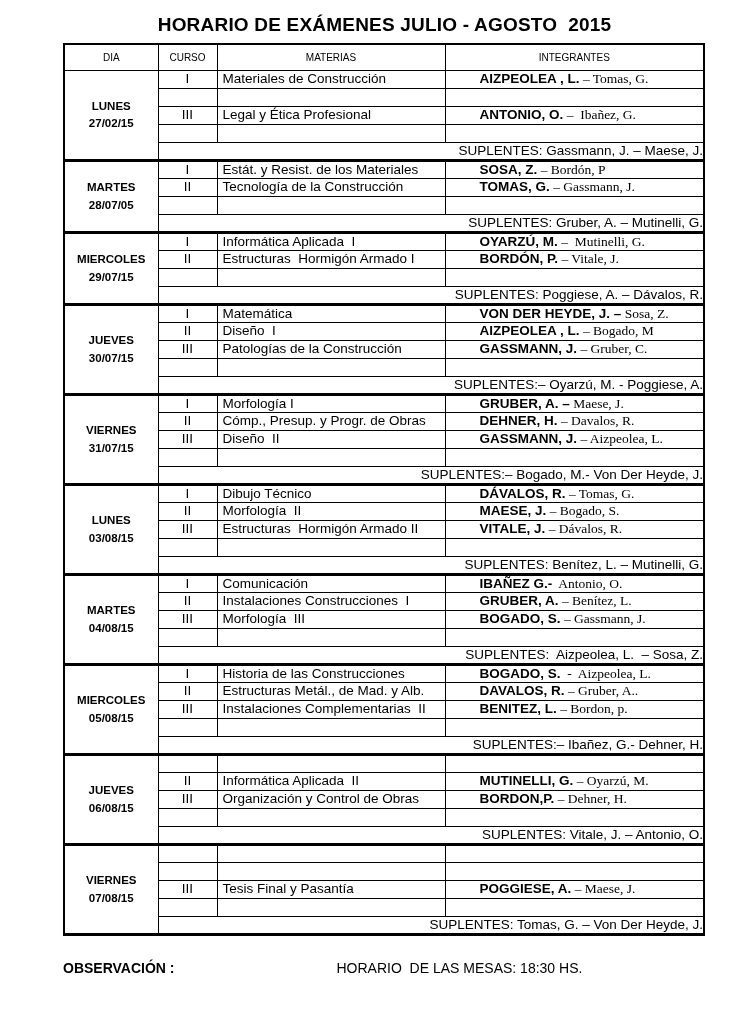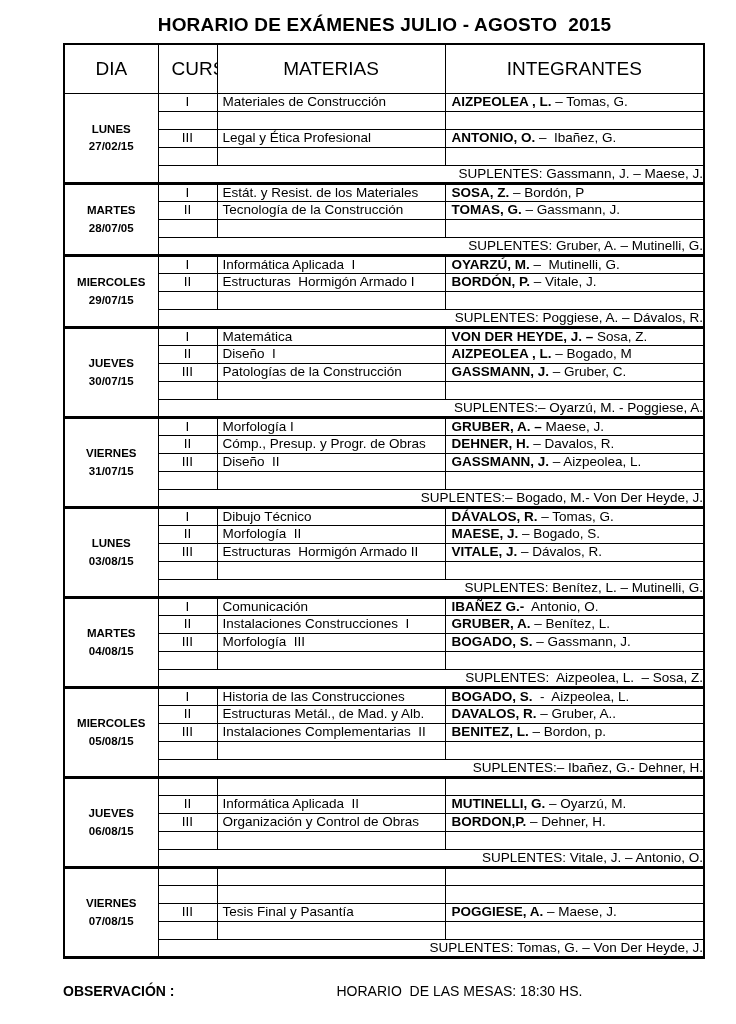--- a/index.html
+++ b/index.html
@@ -27,36 +27,36 @@
     width: 640px;
     border: 2px solid #000;
     border-bottom: 3px solid #000;
   }
   col.c-dia { width: 94px; }
   col.c-curso { width: 59px; }
   col.c-materia { width: 228px; }
   col.c-integ { width: 259px; }
   th, td { border: 1.5px solid #000; overflow: hidden; }
   thead th {
-    height: 17px; font-weight: normal; font-size: 19px;
-    padding: 13px; vertical-align: middle;
+    height: 17px; font-weight: normal; font-size: 10px;
+    padding: 4px; vertical-align: middle;
   }
   tbody { border-top: 3px solid #000; }
   tbody:first-of-type { border-top: 1.5px solid #000; }
   tbody tr { height: 18px; }
   td { font-size: 13.5px; vertical-align: middle; line-height: 1.05; padding: 0; }
   td.day-cell {
     text-align: center; font-weight: bold; font-size: 11.5px;
     line-height: 1.5; vertical-align: middle;
   }
   td.curso { text-align: center; }
   td.materia { padding-left: 5px; white-space: pre; }
   td.integrantes { padding-left: 6px; white-space: pre; }
-  .int-bold { font-weight: bold; white-space: pre; }
-  .int-rest { white-space: pre; }
+  .int-bold { font-weight: bold; white-space: pre; margin-left: 28px; }
+  .int-rest { white-space: pre; font-family: Liberation Serif, serif; }
   td.suplentes { text-align: right; white-space: pre; font-size: 13.5px; }
   .footer {
     display: flex; align-items: center;
     margin: 24px 0 0 0; font-size: 14px;
   }
   .obs-label { font-weight: bold; white-space: pre; }
   .horario-text { margin-left: 162px; white-space: pre; }
 </style>
 </head>
 <body>

